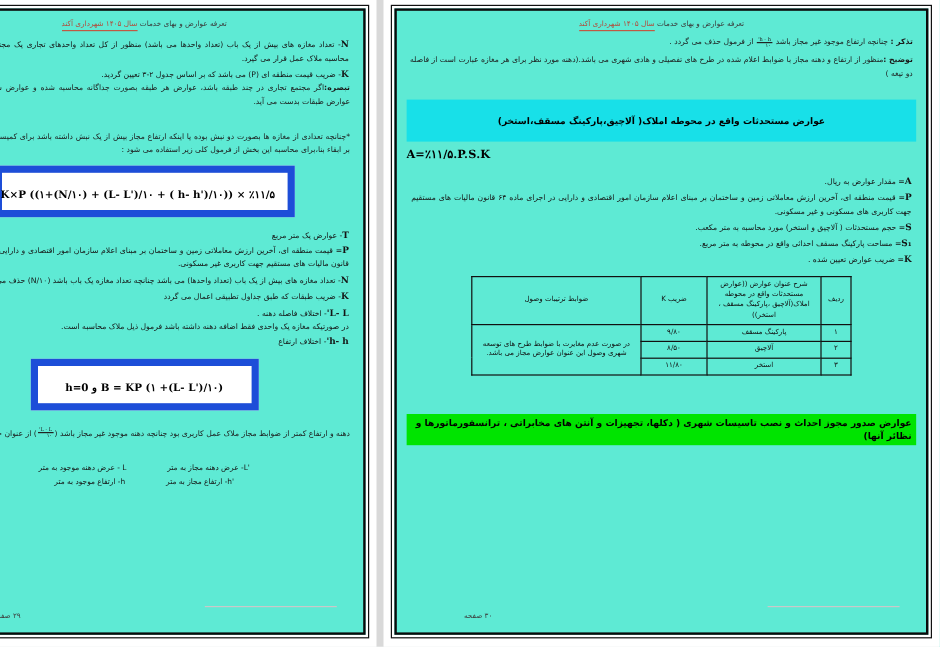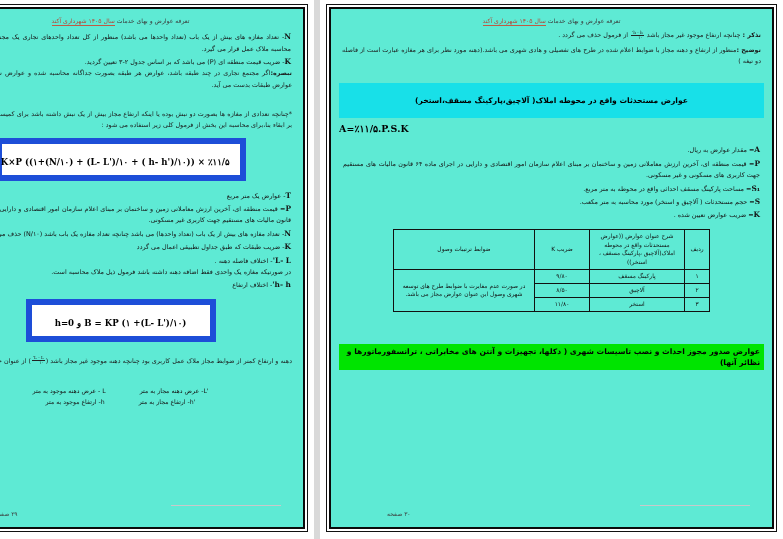--- a/index.html
+++ b/index.html
@@ -252,22 +252,22 @@
 
           <div class="hl hl-cyan">عوارض مستحدثات واقع در محوطه املاک( آلاچیق،پارکینگ مسقف،استخر)</div>
 
           <div class="formula-line">A=٪۱۱/۵.P.S.K</div>
 
           <div class="spacer-sm"></div>
 
           <div class="defs">
             <p class="def short"><span class="sym">A</span><span>= مقدار عوارض به ریال.</span></p>
             <p class="def"><span class="sym">P</span><span>= قیمت منطقه ای، آخرین ارزش معاملاتی زمین و ساختمان بر مبنای اعلام سازمان امور اقتصادی و دارایی در اجرای ماده ۶۴ قانون مالیات های مستقیم جهت کاربری های مسکونی و غیر مسکونی.</span></p>
+            <p class="def short"><span class="sym">S</span><span>= حجم مستحدثات ( آلاچیق و استخر) مورد محاسبه به متر مکعب.</span></p>
             <p class="def short"><span class="sym">S₁</span><span>= مساحت پارکینگ مسقف احداثی واقع در محوطه به متر مربع.</span></p>
-            <p class="def short"><span class="sym">S</span><span>= حجم مستحدثات ( آلاچیق و استخر) مورد محاسبه به متر مکعب.</span></p>
             <p class="def short"><span class="sym">K</span><span>= ضریب عوارض تعیین شده .</span></p>
           </div>
 
           <table class="tariff">
             <thead>
               <tr>
                 <th class="col-radif">ردیف</th>
                 <th class="col-desc th-desc">شرح عنوان عوارض ((عوارض مستحدثات واقع در محوطه املاک(آلاچیق ،پارکینگ مسقف ، استخر))</th>
                 <th class="col-k">ضریب K</th>
                 <th class="col-rule">ضوابط ترتیبات وصول</th>

